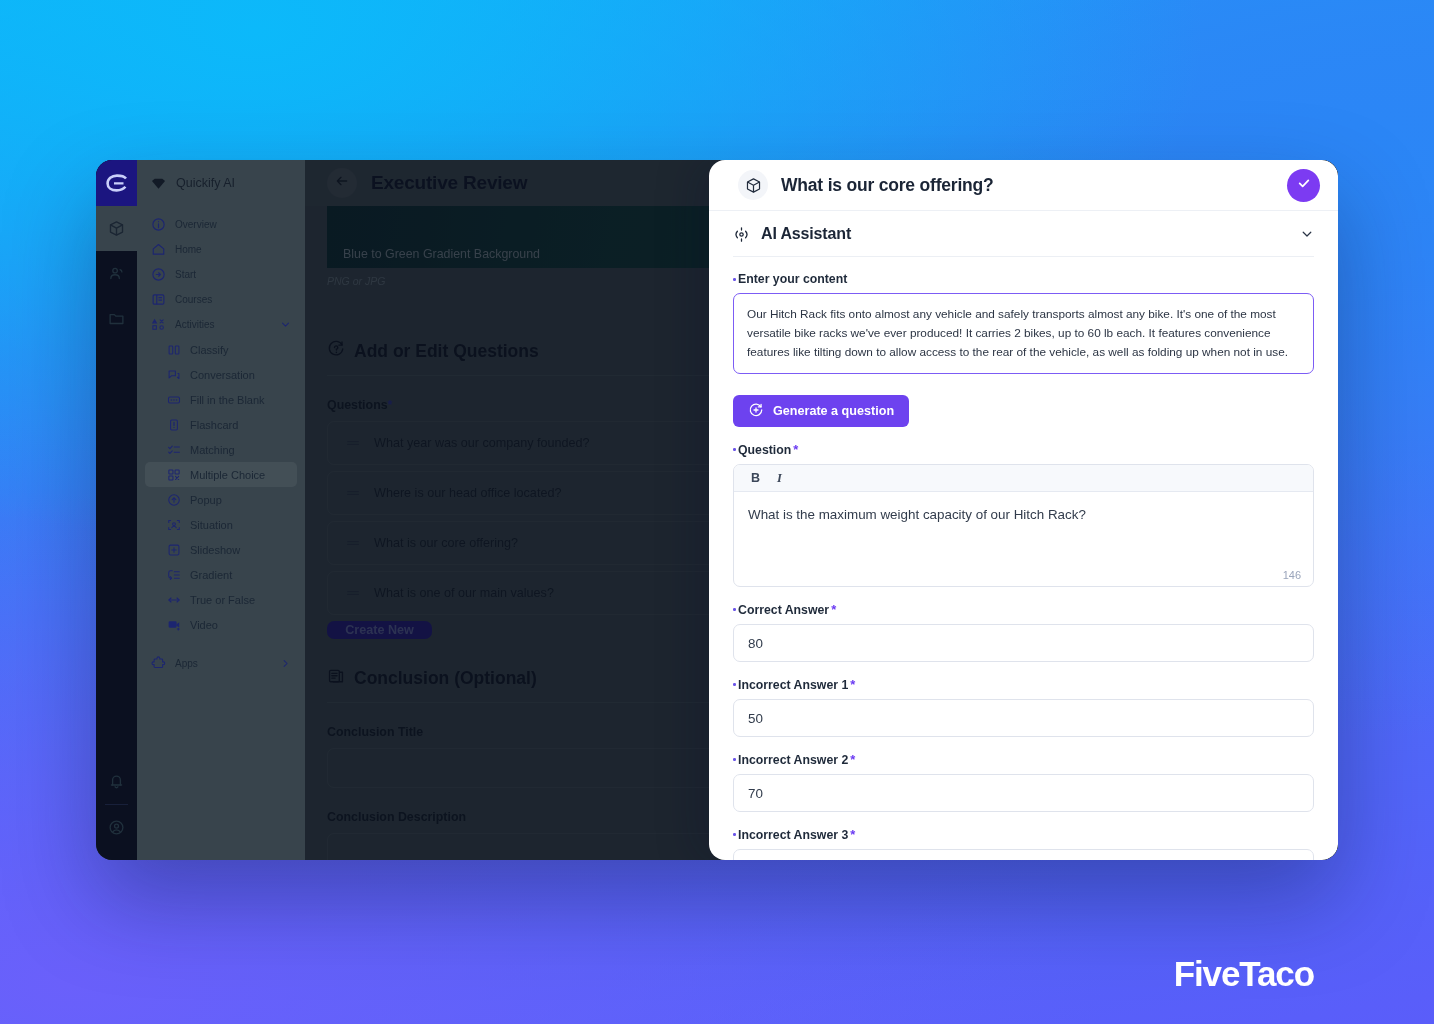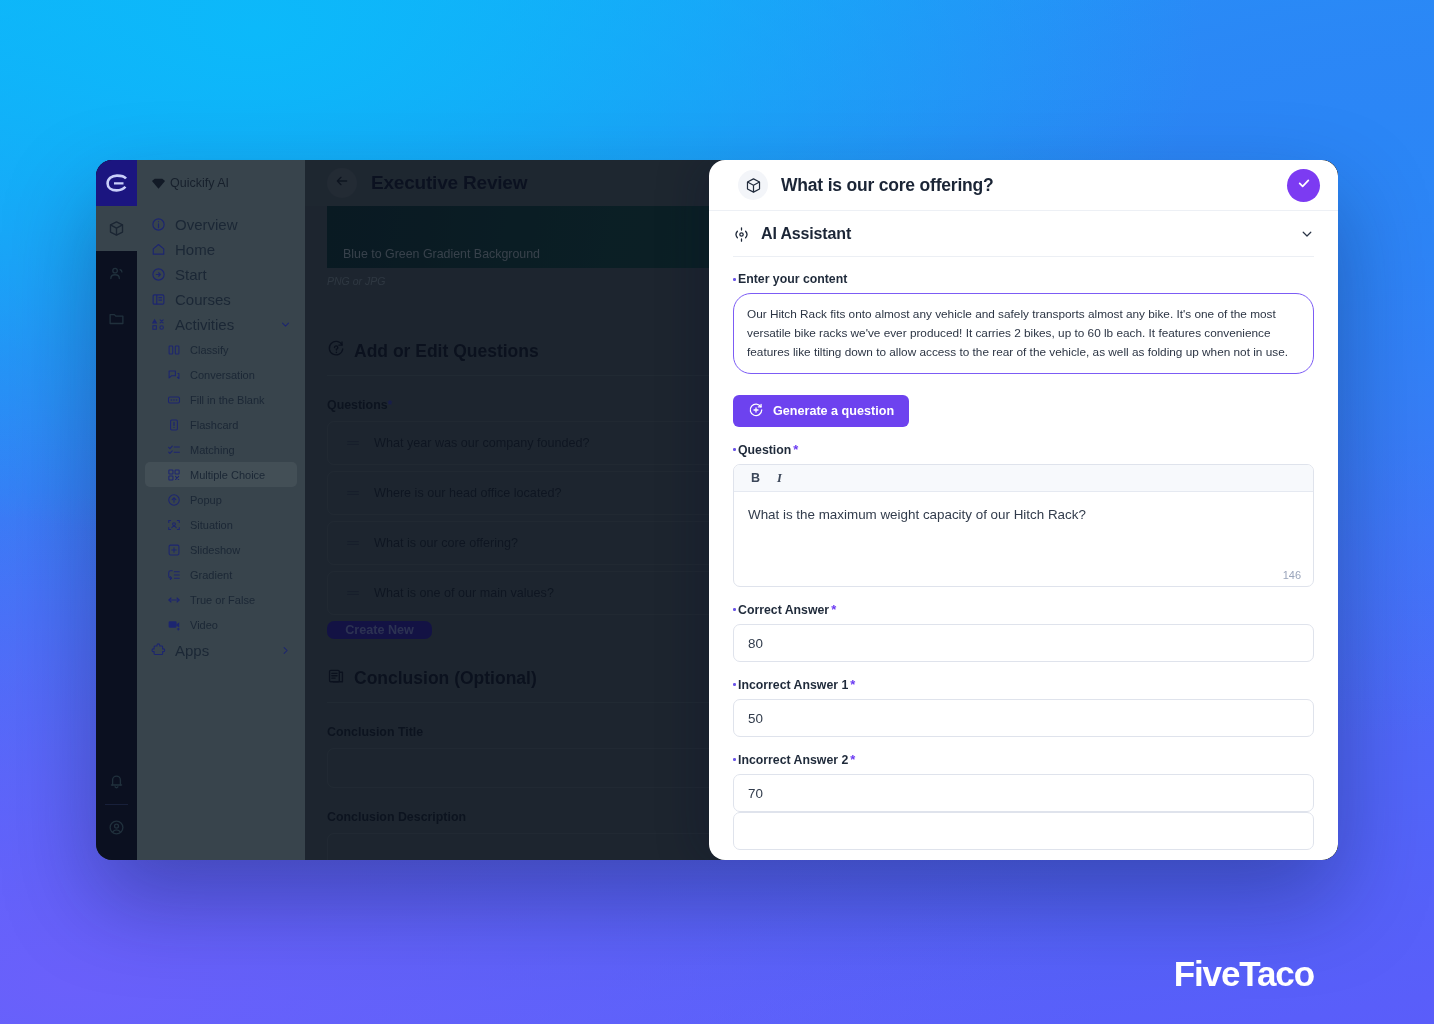--- a/index.html
+++ b/index.html
@@ -53,33 +53,33 @@
   
   .nav {
     width: 168px;
     background: #38444c;
     flex: none;
     position: relative;
     padding-bottom: 6px;
   }
   .nav-brand {
     height: 46px;
-    display: flex; align-items: center; gap: 4px;
+    display: flex; align-items: center; gap: 10px;
     padding: 0 14px;
     color: #17202c;
     font-size: 12.5px;
   }
   .nav-brand .dia { width: 15px; height: 11px; }
   .nav-list { padding: 6px 8px 0 8px; }
   .nav-item {
     display: flex; align-items: center; gap: 9px;
     height: 25px; padding: 0 6px;
     border-radius: 5px;
     color: #1b2735;
-    font-size: 15px;
+    font-size: 10px;
     position: relative;
   }
   .nav-item .ni { width: 15px; height: 15px; flex: none; color: #1c2570; display:flex; align-items:center; justify-content:center;}
   .nav-item .ni svg { width: 15px; height: 15px; }
   .nav-item.sub { padding-left: 22px; font-size: 11px; }
   .nav-item.sub .ni { width: 14px; height: 14px; }
   .nav-item.sub .ni svg { width: 14px; height: 14px; }
   .nav-item.active { background: rgba(255,255,255,.06); }
   .nav-item .chev { margin-left: auto; color: #1c2570; display:flex; }
   .nav-item .chev svg { width: 11px; height: 11px; }
@@ -226,21 +226,21 @@
     position: relative; padding-left: 5px;
   }
   .p-label::before {
     content:""; position:absolute; left:0; top:6px;
     width:2.5px; height:2.5px; border-radius:50%; background:#6b55e8;
   }
   .p-label .star { color:#6b3bf2; font-size:13px; margin-left:2px; }
 
   .content-box {
     border: 1.6px solid #7c5cf5;
-    border-radius: 18px;
+    border-radius: 7px;
     padding: 11px 13px;
     font-size: 11.8px; line-height: 1.62; color: #2c3544;
   }
 
   .gen-btn {
     margin-top: 21px;
     display: inline-flex; align-items: center; gap: 9px;
     height: 32px; padding: 0 15px;
     background: #6d42ef; border-radius: 6px;
     color: #fff; font-size: 12.6px; font-weight: 700;
@@ -515,21 +515,21 @@
         <span class="ni">
             <svg viewBox="0 0 24 24" fill="none" stroke="currentColor" stroke-width="1.8" stroke-linejoin="round">
               <rect x="2.8" y="5.6" width="13.6" height="11" rx="2" fill="currentColor" stroke="none"></rect>
               <path d="M21 7.4v9l-4.6-3.2v-2.6z" fill="currentColor" stroke="none"></path>
               <path d="M19.4 17.4v3.2M17.8 19h3.2" stroke-linecap="round"></path>
             </svg>
           </span>
         <span>Video</span>
       </div>
 
-      <div class="nav-item" style="margin-top:1px">
+      <div class="nav-item" style="margin-top:14px">
         <span class="ni">
             <svg viewBox="0 0 24 24" fill="none" stroke="currentColor" stroke-width="1.7" stroke-linejoin="round">
               <path d="M9.6 3.6a2.2 2.2 0 0 1 4.4 0v1.2h3.2a1.4 1.4 0 0 1 1.4 1.4v3.2h1.2a2.2 2.2 0 0 1 0 4.4h-1.2v3.2a1.4 1.4 0 0 1-1.4 1.4H6.4A1.4 1.4 0 0 1 5 17v-3.2H3.8a2.2 2.2 0 0 1 0-4.4H5V6.2a1.4 1.4 0 0 1 1.4-1.4h3.2z"></path>
             </svg>
           </span>
         <span>Apps</span>
         <span class="chev">
             <svg viewBox="0 0 24 24" fill="none" stroke="currentColor" stroke-width="2.3" stroke-linecap="round" stroke-linejoin="round">
               <path d="M9 5.5 15.5 12 9 18.5"></path>
             </svg>
@@ -709,20 +709,23 @@
       <div class="p-label">
         <span>Incorrect Answer 1</span><span class="star">*</span>
       </div>
       <div class="inp">50</div>
 
       <div class="p-label">
         <span>Incorrect Answer 2</span><span class="star">*</span>
       </div>
       <div class="inp">70</div>
 
+      <div class="p-label">
+        <span>Incorrect Answer 3</span><span class="star">*</span>
+      </div>
       <div class="inp"></div>
 
     </div>
   </div>
 
 </div>
 
 <div class="ft-logo">FiveTaco</div>
 
 </body></html>

